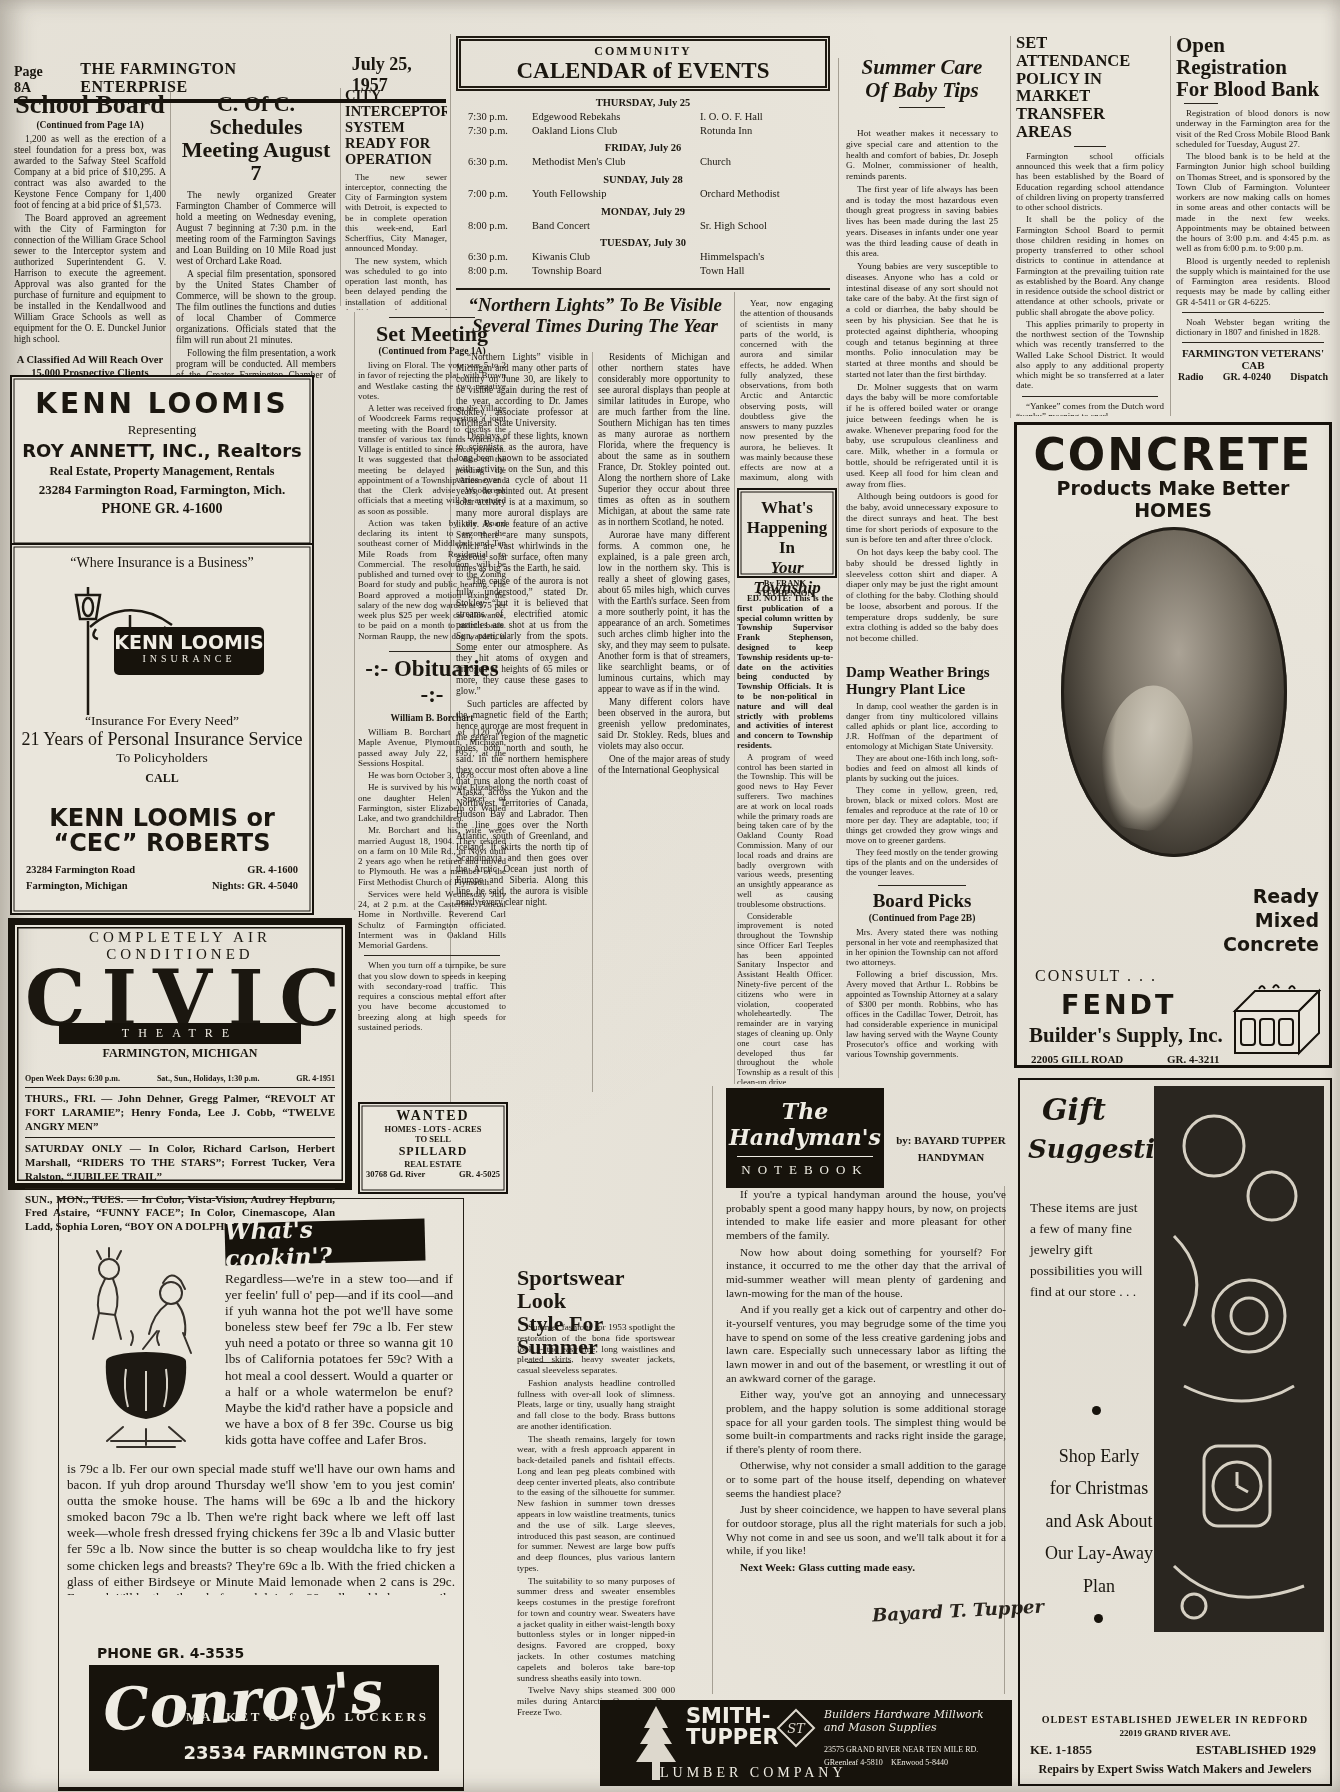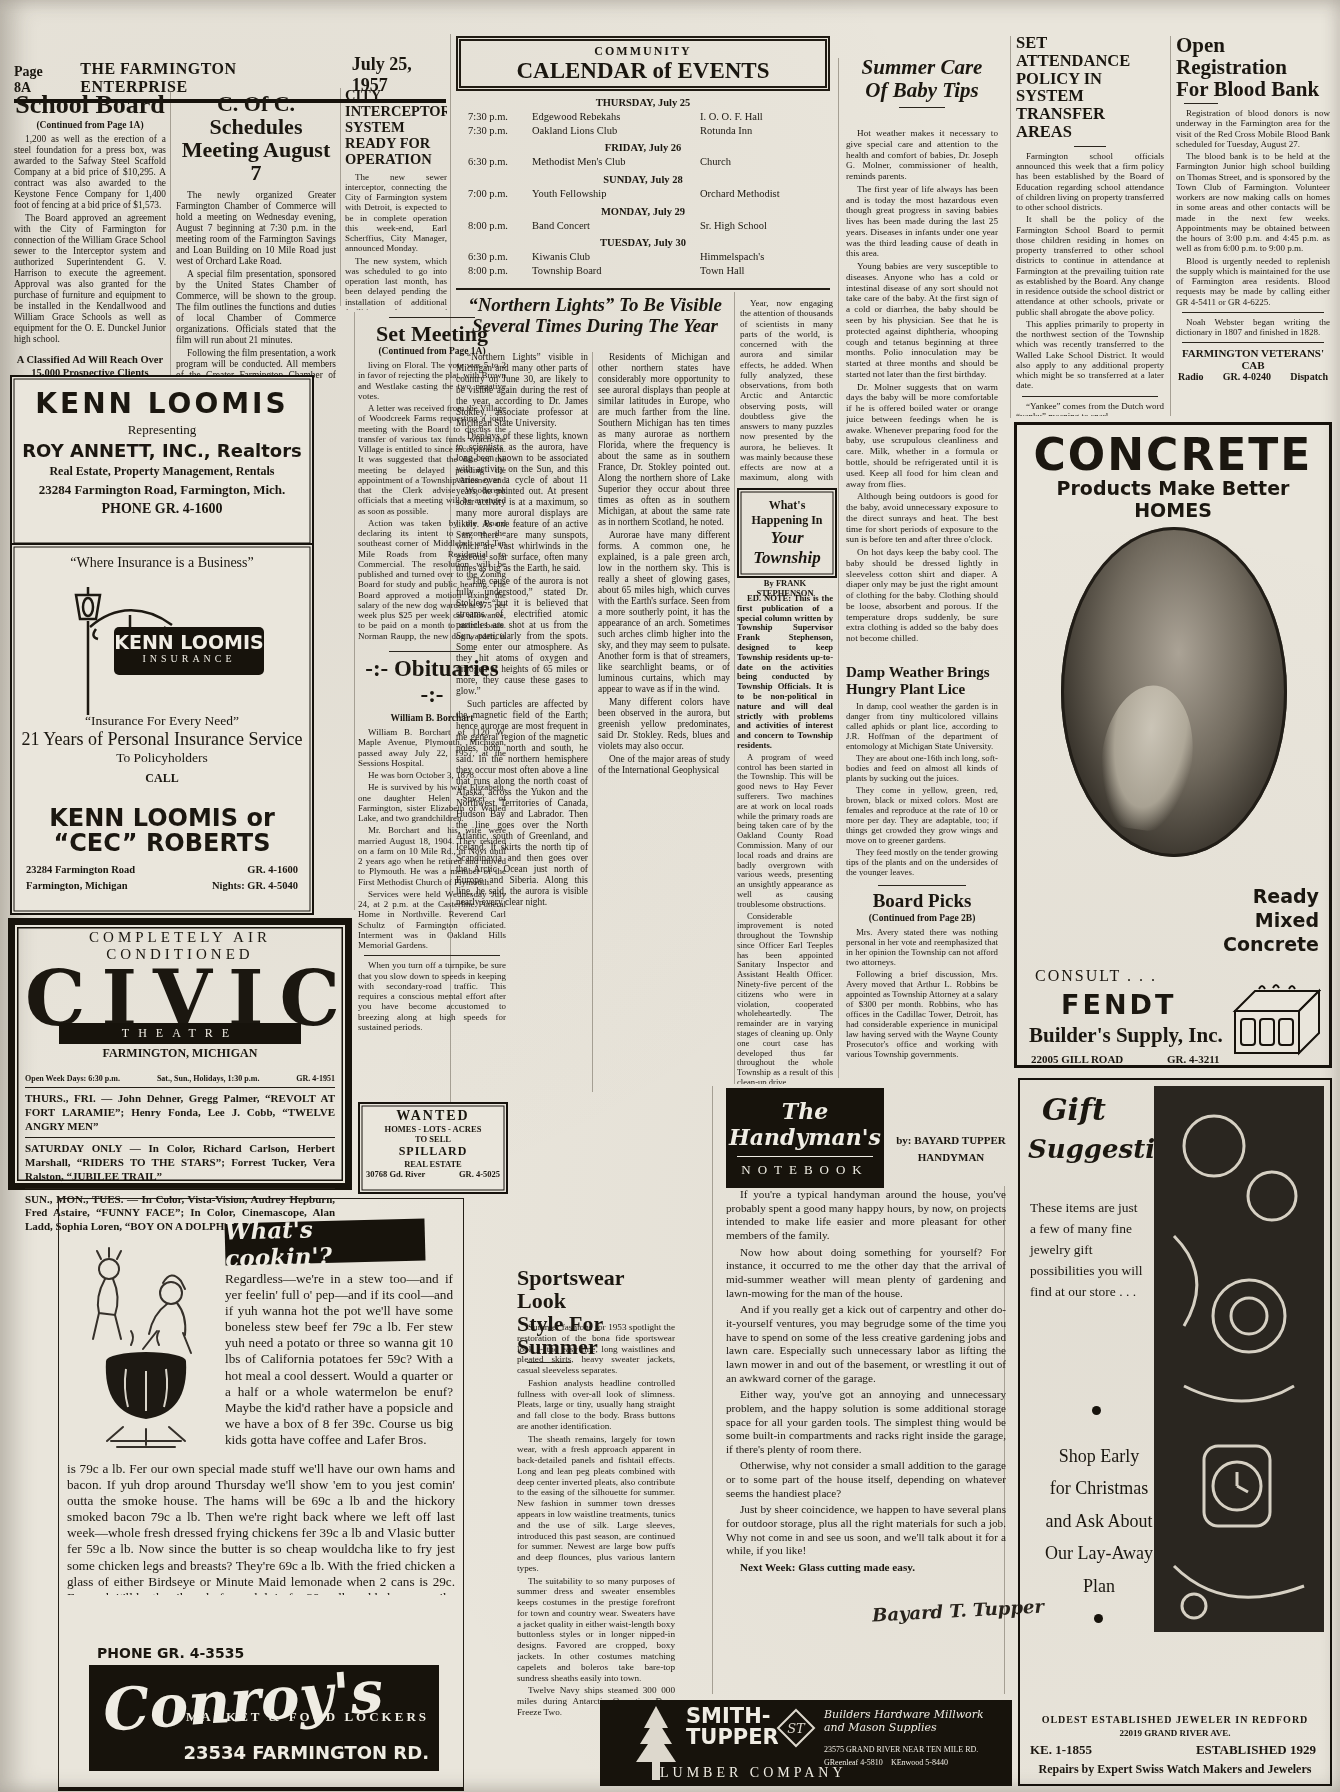--- a/index.html
+++ b/index.html
@@ -213,21 +213,21 @@
       <p>Residents of Michigan and other northern states have considerably more opportunity to see auroral displays than people at similar latitudes in Europe, who are much farther from the line. Southern Michigan has ten times as many aurorae as northern Florida, where the frequency is about the same as in southern France, Dr. Stokley pointed out. Along the northern shore of Lake Superior they occur about three times as often as in southern Michigan, at about the same rate as in northern Scotland, he noted.</p>
       <p>Aurorae have many different forms. A common one, he explained, is a pale green arch, low in the northern sky. This is really a sheet of glowing gases, about 65 miles high, which curves with the Earth's surface. Seen from a more southerly point, it has the appearance of an arch. Sometimes such arches climb higher into the sky, and they may seem to pulsate. Another form is that of streamers, like searchlight beams, or of luminous curtains, which may appear to wave as if in the wind.</p>
       <p>Many different colors have been observed in the aurora, but greenish yellow predominates, said Dr. Stokley. Reds, blues and violets may also occur.</p>
       <p>One of the major areas of study of the International Geophysical</p>
     </div>
   <div class="abs clip bd9" style="left:740px;top:298px;width:93px;height:184px;">
       <p>Year, now engaging the attention of thousands of scientists in many parts of the world, is concerned with the aurora and similar effects, he added. When fully analyzed, these observations, from both Arctic and Antarctic observing posts, will doubtless give the answers to many puzzles now presented by the aurora, he believes. It was mainly because these effects are now at a maximum, along with solar activity, he said, that the period from July 1, 1957 to Dec. 31, 1958, was chosen for the Geophysical Year.</p>
     </div>
 
   <div class="abs cent" style="left:737px;top:488px;width:96px;height:78px;border:2.5px solid #16120c;box-shadow:inset 0 0 0 1.5px #e9e5db,inset 0 0 0 2.5px #16120c;padding-top:8px;">
-    <div style="font-size:12px;font-weight:bold;">What's Happening In</div>
+    <div style="font-size:17px;font-weight:bold;">What's Happening In</div>
     <div style="font-size:17px;font-weight:bold;font-style:italic;">Your Township</div>
   </div>
   <div class="abs cent" style="left:737px;top:578px;width:96px;font-size:8.5px;font-weight:bold;">By FRANK STEPHENSON</div>
   <div class="abs clip bd9 township-bd" style="left:737px;top:594px;width:96px;height:490px;font-size:8.6px;">
       <p>ED. NOTE: This is the first publication of a special column written by Township Supervisor Frank Stephenson, designed to keep Township residents up-to-date on the activities being conducted by Township Officials. It is to be non-political in nature and will deal strictly with problems and activities of interest and concern to Township residents.</p>
       <p>A program of weed control has been started in the Township. This will be good news to Hay Fever sufferers. Two machines are at work on local roads while the primary roads are being taken care of by the Oakland County Road Commission. Many of our local roads and drains are badly overgrown with various weeds, presenting an unsightly appearance as well as causing troublesome obstructions.</p>
       <p>Considerable improvement is noted throughout the Township since Officer Earl Teeples has been appointed Sanitary Inspector and Assistant Health Officer. Ninety-five percent of the citizens who were in violation, cooperated wholeheartedly. The remainder are in varying stages of cleaning up. Only one court case has developed thus far throughout the whole Township as a result of this clean-up drive.</p>
     </div>
 
   <div class="abs cent" style="left:846px;top:56px;width:152px;">
@@ -259,21 +259,21 @@
     <div class="sep"></div>
     <h2 style="font-size:19px;text-align:center;">Board Picks</h2>
     <div class="cont">(Continued from Page 2B)</div>
     <div class="bd9" style="font-size:8.8px;">
         <p>Mrs. Avery stated there was nothing personal in her vote and reemphasized that in her opinion the Township can not afford two attorneys.</p>
         <p>Following a brief discussion, Mrs. Avery moved that Arthur L. Robbins be appointed as Township Attorney at a salary of $300 per month. Robbins, who has offices in the Cadillac Tower, Detroit, has had considerable experience in municipal law having served with the Wayne County Prosecutor's office and working with various Township governments.</p>
       </div>
   </div>
 
   <div class="abs clip" style="left:1016px;top:34px;width:148px;height:382px;">
-    <h3 style="font-size:16.5px;line-height:1.08;">SET ATTENDANCE POLICY IN SYSTEM TRANSFER AREAS</h3>
+    <h3 style="font-size:16.5px;line-height:1.08;">SET ATTENDANCE POLICY IN MARKET TRANSFER AREAS</h3>
     <div class="sep" style="width:22%;"></div>
     <div class="bd9">
         <p>Farmington school officials announced this week that a firm policy has been established by the Board of Education regarding school attendance of children living on property transferred to other school districts.</p>
         <p>It shall be the policy of the Farmington School Board to permit those children residing in homes on property transferred to other school districts to continue in attendance at Farmington at the prevailing tuition rate as established by the Board. Any change in residence outside the school district or attendance at other schools, private or public shall abrogate the above policy.</p>
         <p>This applies primarily to property in the northwest section of the Township which was recently transferred to the Walled Lake School District. It would also apply to any additional property which might be so transferred at a later date.</p>
       </div>
     <div class="sepw"></div>
     <div class="bd9">
         <p>“Yankee” comes from the Dutch word “yanku” meaning to snarl.</p>
       </div>

